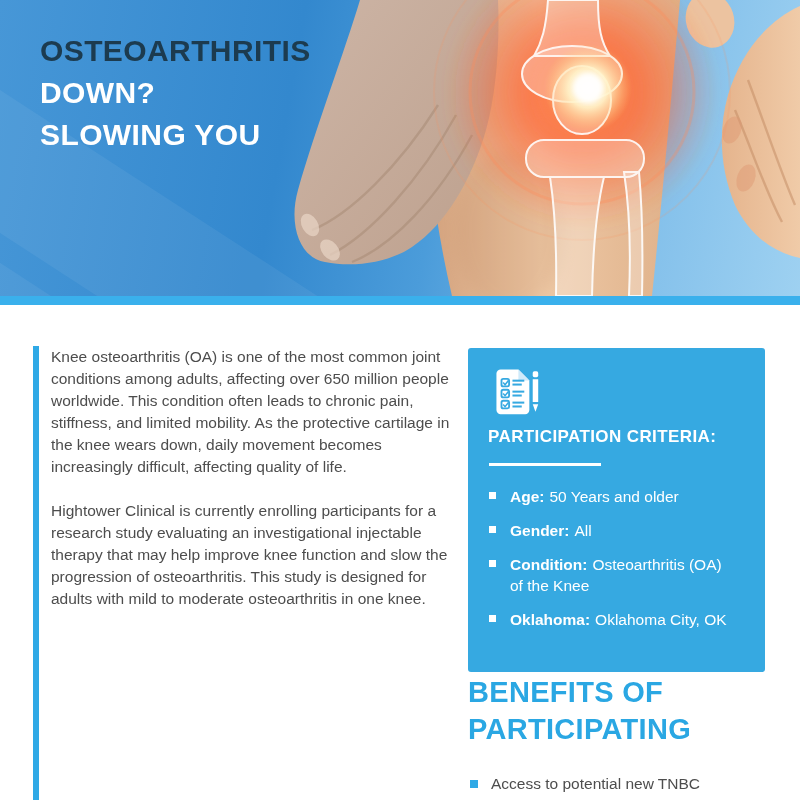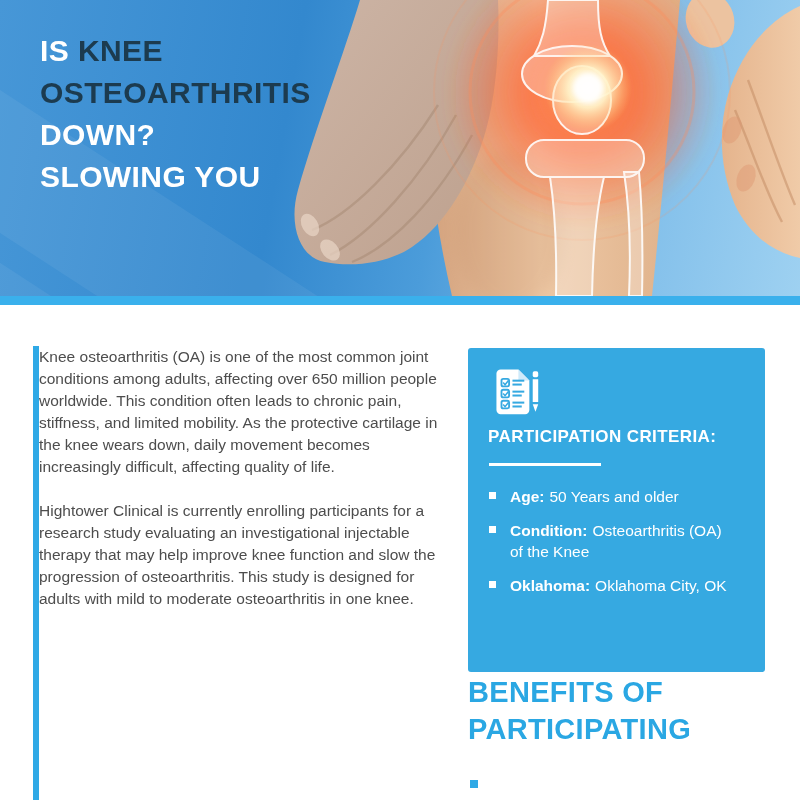--- a/index.html
+++ b/index.html
@@ -29,21 +29,21 @@
 
   .knee-photo { position:absolute; left:260px; top:0; width:540px; height:296px; z-index:1; }
 
   .hero-strip { position:absolute; top:296px; left:0; width:800px; height:9px; background:#3ab0ec; z-index:4; }
 
   
   .main { position:absolute; top:305px; left:0; width:800px; height:495px; background:#ffffff; }
 
   .article {
     position:absolute; left:33px; top:41px; width:418px; box-sizing:border-box;
-    border-left:6px solid #2fa9e6; min-height:454px;
+    border-left:6px solid #2fa9e6; padding-left:12px; min-height:454px;
   }
   .article p { margin:0 0 22px 0; font-size:15.5px; line-height:22px; color:#4d4d4d; }
 
   .criteria-box {
     position:absolute; left:468px; top:43px; width:297px; height:324px;
     background:#36a9e1; border-radius:3px; box-sizing:border-box;
     padding:17px 32px 0 20px; color:#ffffff;
   }
   .criteria-icon { display:block; margin:2px 0 6px 0; }
   .criteria-title { margin:6px 0 0 0; font-size:17px; font-weight:bold; letter-spacing:0.4px; }
@@ -135,21 +135,20 @@
         <ellipse cx="322" cy="100" rx="29" ry="34"></ellipse>
         <rect x="266" y="140" width="118" height="37" rx="18"></rect>
         <path d="M290 177 C295 210 297 245 296 296 L332 296 C333 245 336 210 344 177 Z"></path>
         <path d="M364 172 C369 205 371 250 369 296 L382 296 C383 250 382 205 379 172 Z"></path>
       </g>
       <circle cx="328" cy="88" r="44" fill="url(#hotG)"></circle>
       <circle cx="328" cy="88" r="15" fill="#ffffff" opacity="0.95" filter="url(#soft2)"></circle>
     </svg>
 
     <h1 class="hero-title">
-      <div><span class="light">IS</span> <span class="dark">KNEE</span></div>
       <div class="dark">OSTEOARTHRITIS</div>
       <div class="light">DOWN?</div>
       <div class="light">SLOWING YOU</div>
     </h1>
   </header>
 
   <div class="hero-strip"></div>
 
   <main class="main">
 
@@ -187,34 +186,39 @@
         <h2 class="criteria-title">PARTICIPATION CRITERIA:</h2>
         <hr class="criteria-divider">
 
         <ul class="criteria-list">
           <li>
             <span class="sq-w"></span>
             <strong>Age:</strong><span>50 Years and older</span>
           </li>
           <li>
             <span class="sq-w"></span>
+            <strong>Gender:</strong><span>All</span>
+          </li>
+          <li>
+            <span class="sq-w"></span>
             <strong>Condition:</strong><span>Osteoarthritis (OA) of the Knee</span>
           </li>
           <li>
             <span class="sq-w"></span>
             <strong>Oklahoma:</strong><span>Oklahoma City, OK</span>
           </li>
         </ul>
       </div>
 
       <h2 class="benefits-title">
         <span>BENEFITS OF</span><br>
         <span>PARTICIPATING</span>
       </h2>
 
       <ul class="benefits-list">
         <li>
           <span class="sq-b"></span>
+          <span>Access to potential new TNBC</span>
         </li>
       </ul>
     </aside>
   </main>
 </div>
 
 </body></html>

